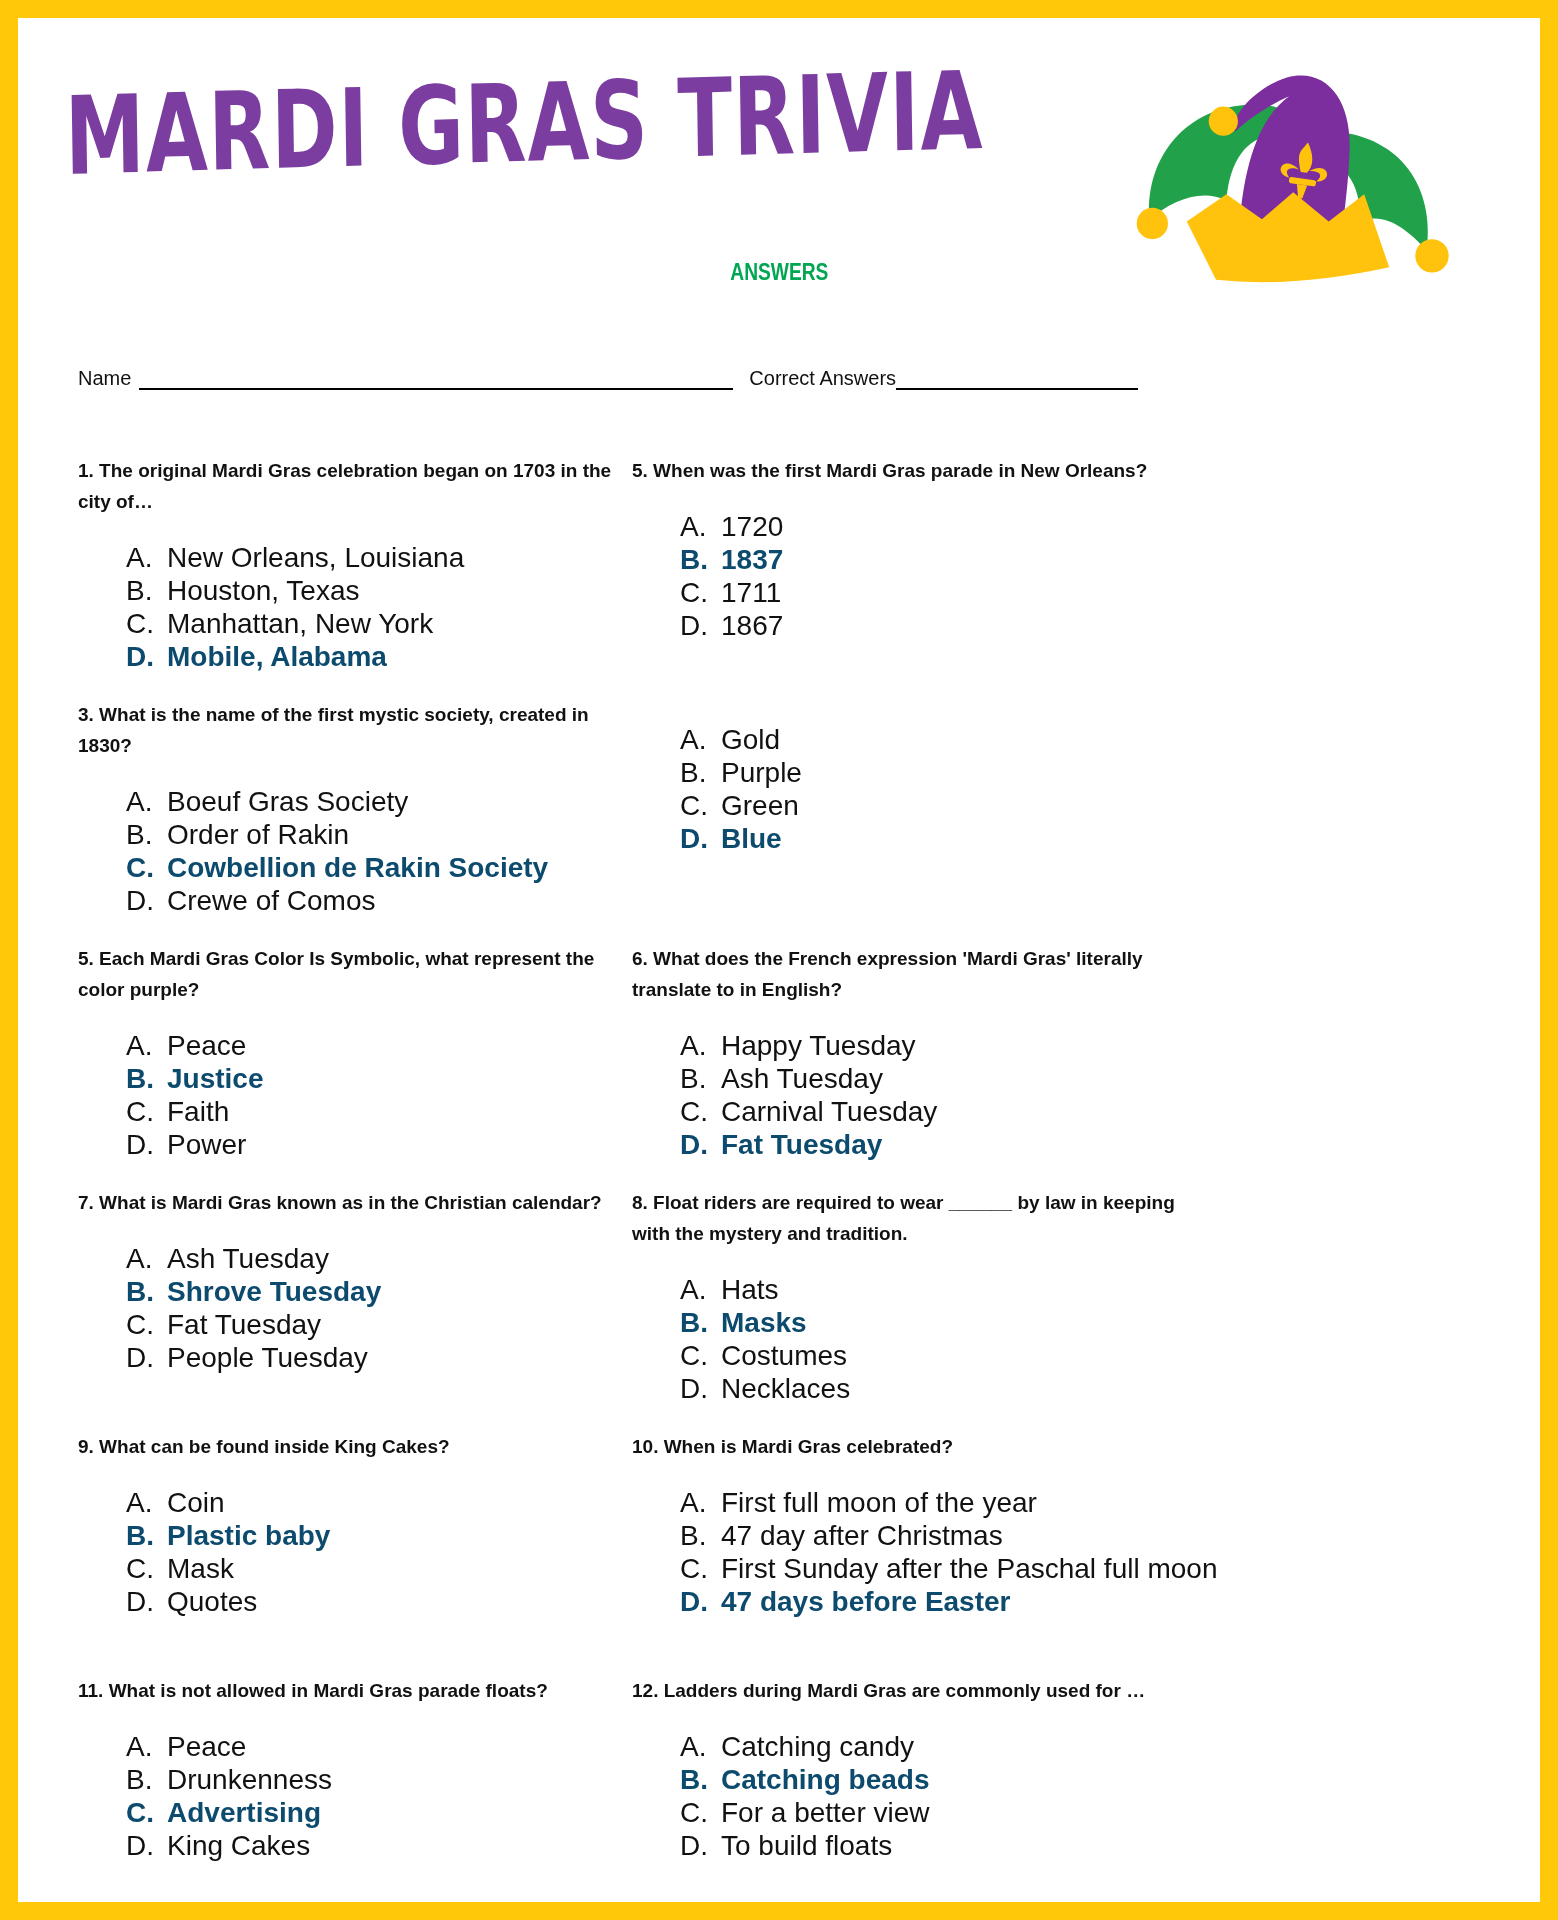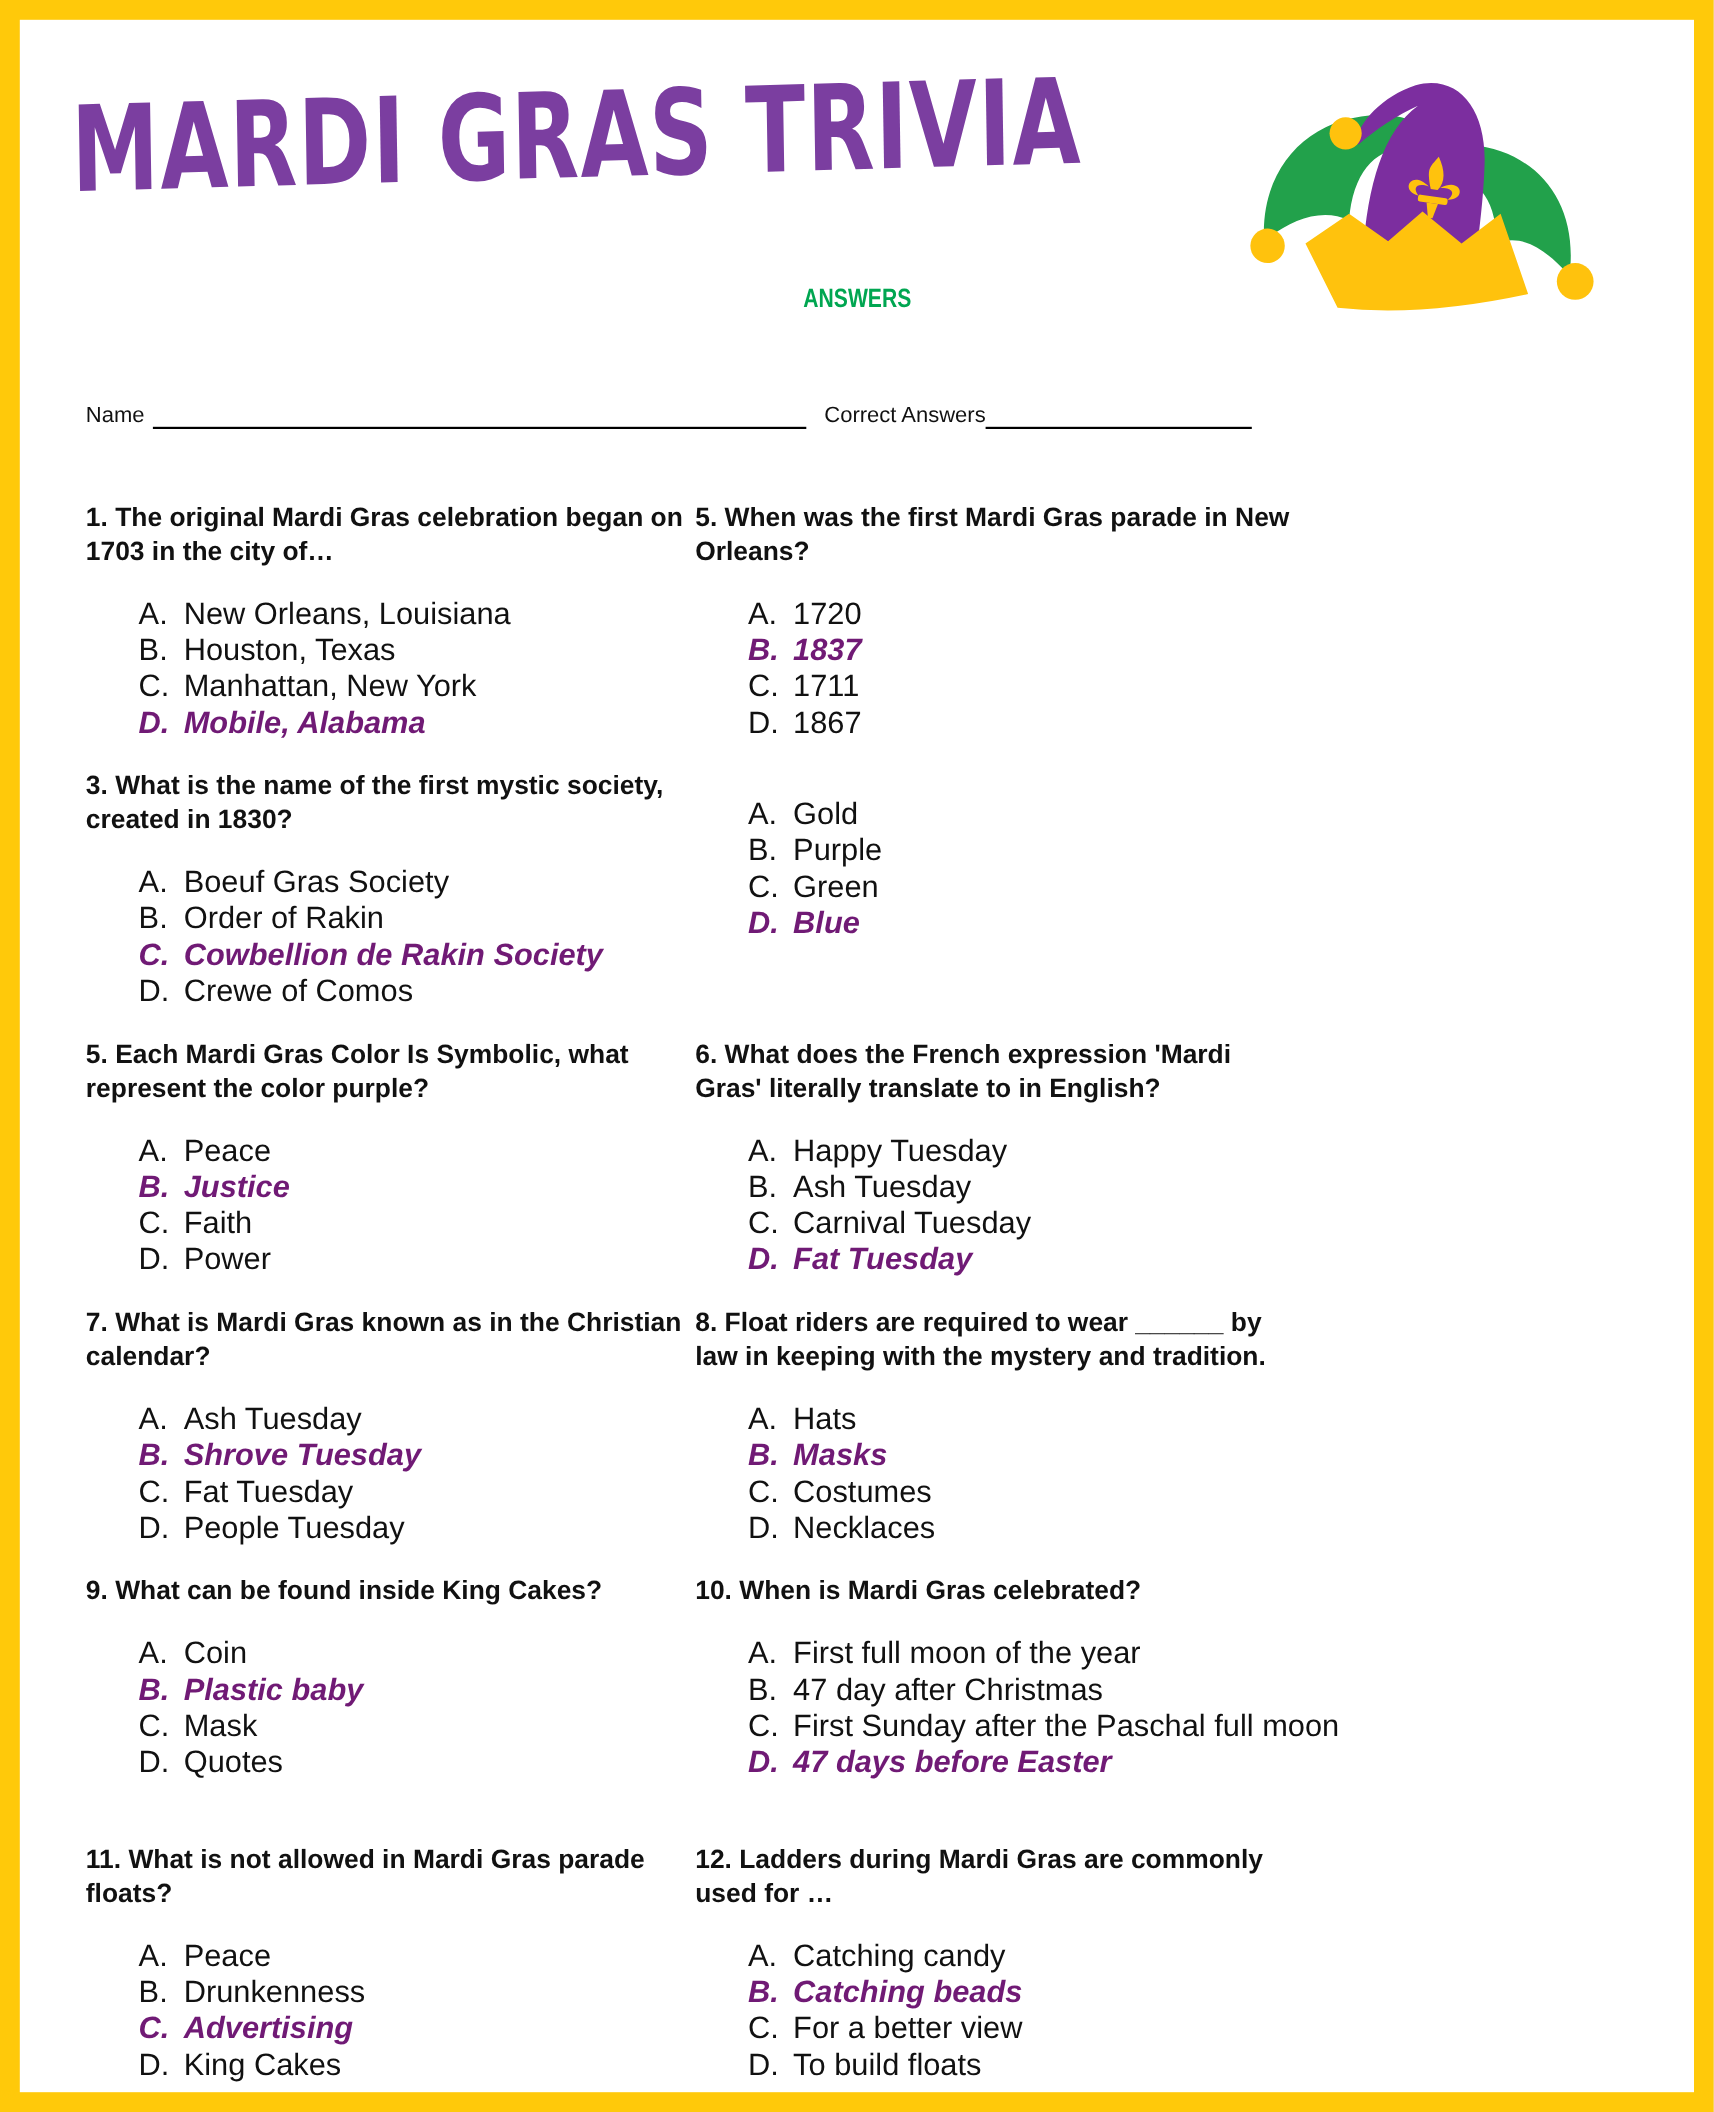--- a/index.html
+++ b/index.html
@@ -18,25 +18,25 @@
 
   .name-row{position:absolute;top:344px;left:60px;right:56px;display:flex;align-items:flex-end;font-size:20px;}
   .write-line{border-bottom:2.5px solid #000;height:26px;}
   .line-name{width:594px;margin-left:8px;}
   .line-correct{width:242px;}
   .correct-label{margin-left:16px;}
 
   .questions{position:absolute;top:437px;left:60px;right:50px;}
   .q-row{display:grid;grid-template-columns:554px 1fr;min-height:244px;align-items:start;}
   .q-block{padding:0;}
-  .q-title{font-weight:bold;font-size:24px;line-height:31px;max-width:552px;margin:0;}
+  .q-title{font-weight:bold;font-size:19px;line-height:31px;max-width:552px;margin:0;}
   .opts{list-style:none;margin:26px 0 0 0;padding:0 0 0 48px;}
   .option{font-size:28px;line-height:30px;margin-bottom:3px;}
   .option .letter{display:inline-block;width:41px;}
-  .option.correct{color:#701a75;font-weight:bold;font-style:italic;}
+  .option.correct{color:#0c4a6e;font-weight:bold;}
 </style>
 </head>
 <body>
 
 <div class="page">
   <div class="sheet">
 
     <div class="title">MARDI GRAS TRIVIA</div>
 
     <svg class="hat" viewBox="0 0 310 230" aria-hidden="true">

